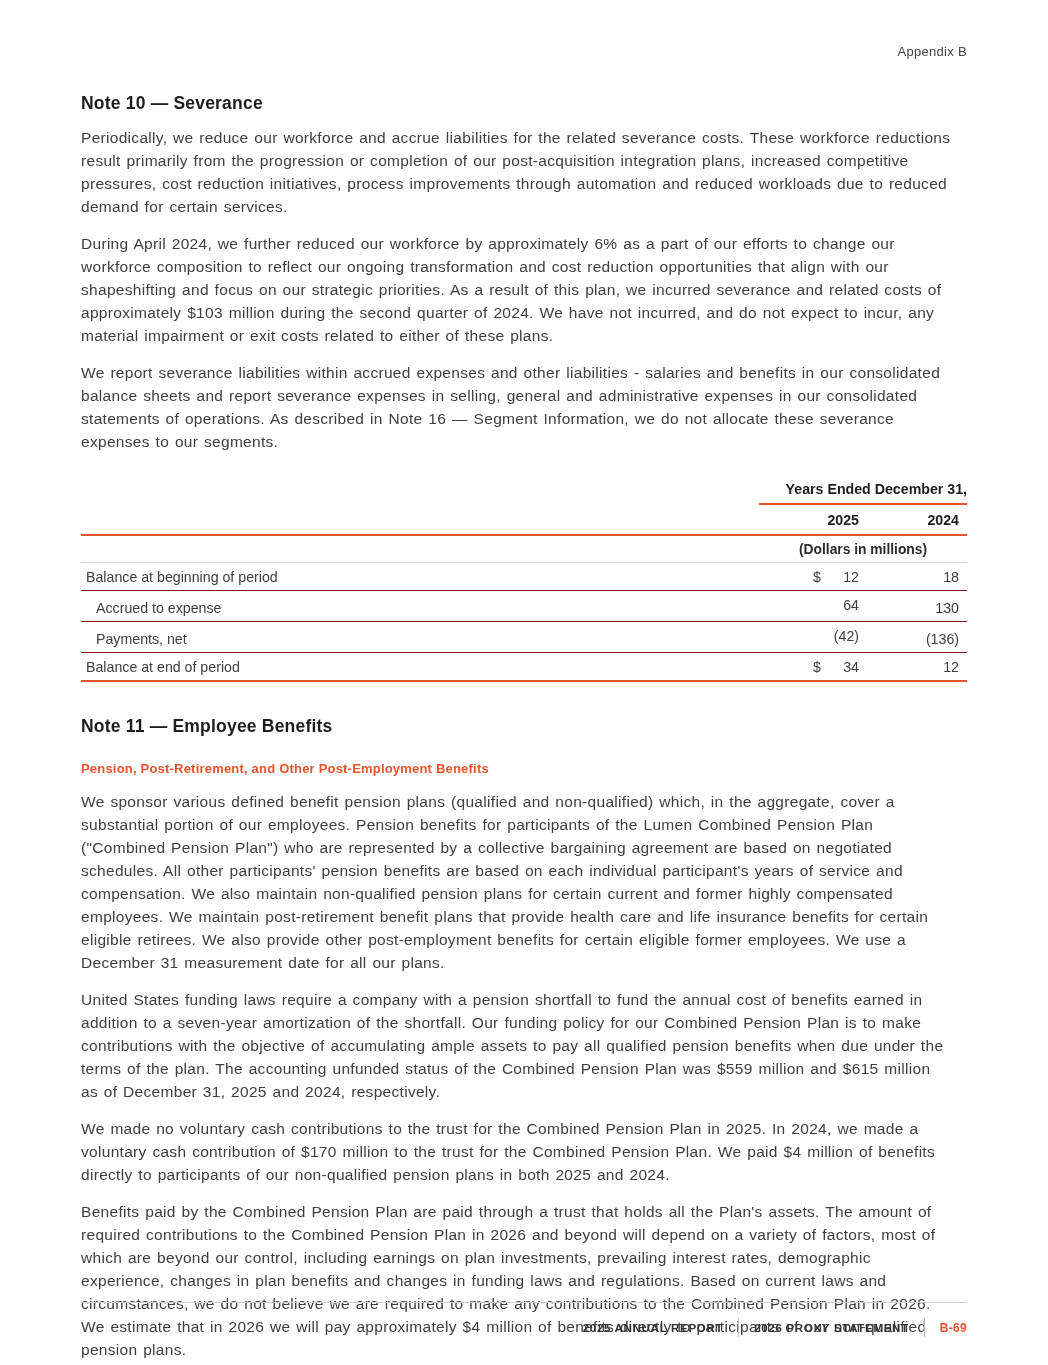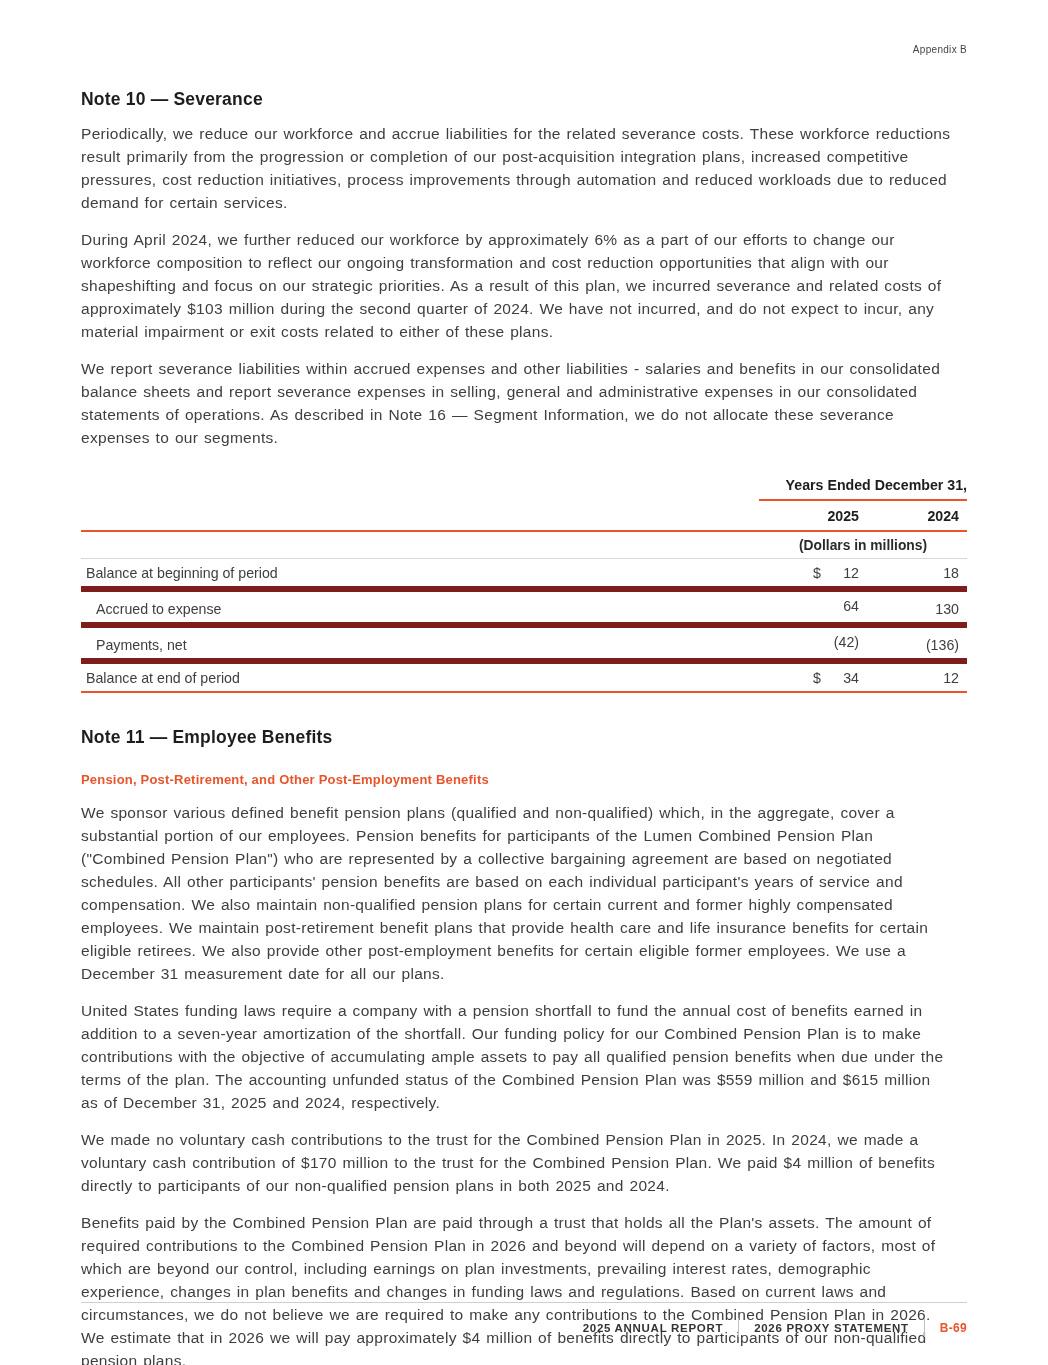--- a/index.html
+++ b/index.html
@@ -10,21 +10,21 @@
     margin: 0 auto;
     background: #ffffff;
     font-family: "Liberation Sans", sans-serif;
     color: #3d3d3d;
     box-sizing: border-box;
     padding: 44px 81px 0 81px;
     overflow: hidden;
   }
   .appendix {
     text-align: right;
-    font-size: 10px;
+    font-size: 13px;
     color: #454545;
     letter-spacing: .3px;
     margin-bottom: 34px;
   }
   h2.note-title {
     font-size: 17.5px;
     font-weight: bold;
     color: #1d1d1d;
     letter-spacing: .2px;
     margin: 0 0 12px 0;
@@ -77,21 +77,21 @@
   }
   tr.units-row td {
     font-weight: bold;
     font-size: 13.8px;
     color: #2a2a2a;
     text-align: center;
     border-bottom: 1px solid #d8d8d8;
     padding-top: 6px !important;
     padding-bottom: 5px !important;
   }
-  tr.data-row td { border-bottom: 6px solid #7f1d1d; padding-top: 6px; padding-bottom: 5px; }
+  tr.data-row td { border-bottom: 1px solid #7f1d1d; padding-top: 6px; padding-bottom: 5px; }
   tr.data-row.last td { border-bottom: 2px solid var(--accent, #E8542C); }
   td.lbl { padding-left: 5px !important; }
   td.lbl.indent { padding-left: 15px !important; }
   td.val { width: 100px; text-align: right; }
   td.val .cellwrap {
     display: inline-flex;
     justify-content: space-between;
     min-width: 46px;
   }
   td.val.col-2024 { padding-right: 8px !important; }

